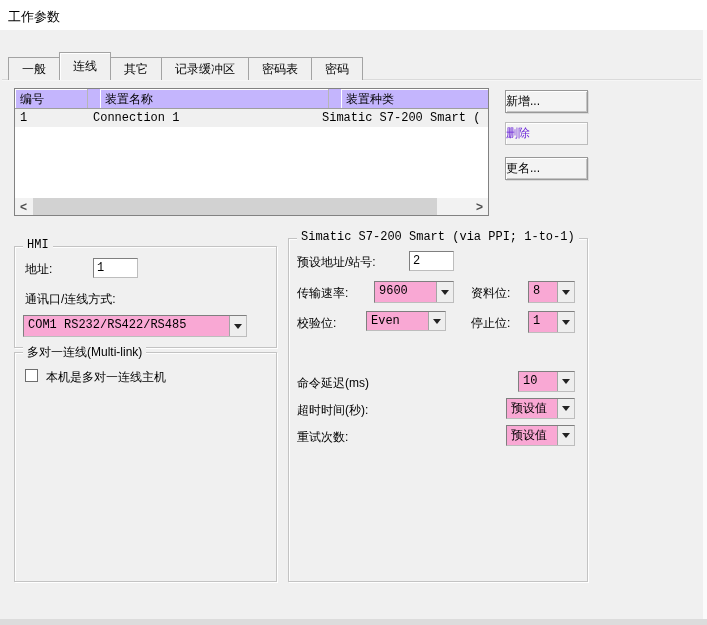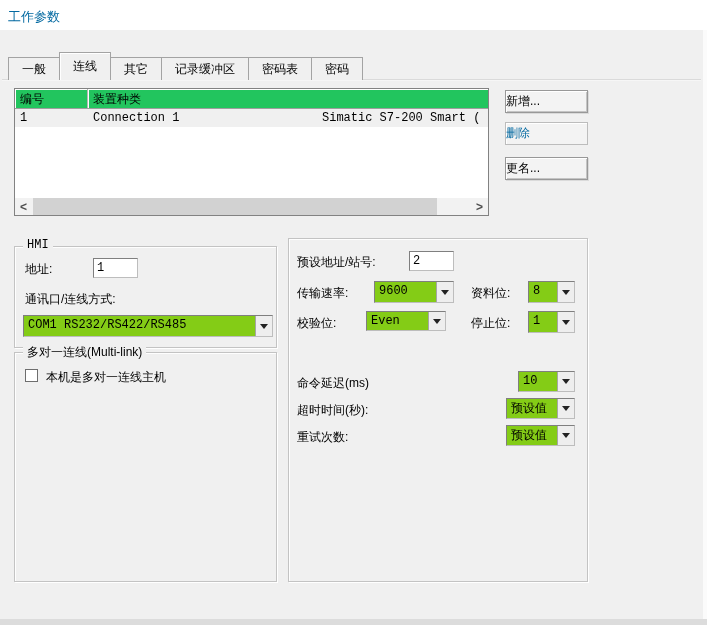--- a/index.html
+++ b/index.html
@@ -2,65 +2,65 @@
 <html><head>
 <meta charset="utf-8">
 <style>
   * { margin:0; padding:0; box-sizing:border-box; }
   html,body { width:707px; height:625px; }
   body { font-family:"Liberation Sans", sans-serif; font-size:12px; color:#000; background:#fff; }
   .mono { font-family:"Liberation Mono","DejaVu Sans Mono",monospace; }
 
   #window { position:relative; width:707px; height:625px; background:#fff; overflow:hidden; }
   #titlebar { position:absolute; left:0; top:0; width:707px; height:30px; background:#ffffff; }
-  #titlebar .title { position:absolute; left:8px; top:8px; color:#0369a1; font-size:13px; }
+  #titlebar .title { position:absolute; left:8px; top:8px; color:#000000; font-size:13px; }
   #dialog-body { position:absolute; left:0; top:30px; width:707px; height:595px; background:#f0f0f0; }
   #right-sliver { position:absolute; right:0; top:30px; width:4px; height:595px; background:#fbfbfb; }
   #bottom-strip { position:absolute; left:0; bottom:0; width:707px; height:6px; background:#dcdcdc; }
 
   
   .tabstrip { position:absolute; left:8px; top:22px; height:28px; display:flex; align-items:flex-end; z-index:3; }
   .page-line { position:absolute; left:2px; top:49px; width:699px; height:2px;
                border-top:1px solid #dadada; background:#f6f6f6; z-index:1; }
   .tab { height:23px; padding:0 13px; background:#f0f0f0; border:1px solid #a3a3a3; border-bottom:none;
          display:flex; align-items:center; margin-right:-1px; position:relative; z-index:2; cursor:default; }
   .tab.active { height:28px; z-index:4; background:#f0f0f0; box-shadow:inset 1px 1px 0 #fff; }
 
   
   .sunken { background:#fff; border:1px solid; border-color:#7f7f7f #bdbdbd #bdbdbd #7f7f7f; }
   .textfield { position:absolute; font-size:12px; padding:2px 3px; line-height:14px; }
 
   
   #listbox { position:absolute; left:14px; top:58px; width:475px; height:128px; background:#fff;
              border:1px solid #828282; }
-  .lv-header { display:flex; height:20px; background:#22c55e; border-bottom:1px solid #9e9e9e; }
+  .lv-header { display:flex; height:20px; background:#c4b5fd; border-bottom:1px solid #9e9e9e;gap:12px; }
   .lv-h { padding:2px 0 0 5px; border-right:1px solid #b6b6b6; box-shadow:inset 1px 1px 0 #fff; font-size:12px; }
   .lv-h.c1 { width:73px; } .lv-h.c2 { width:229px; } .lv-h.c3 { flex:1; border-right:none; }
   .lv-row { display:flex; height:18px; background:#f0f0f0; align-items:center; }
   .lv-c { padding-left:5px; font-size:12px; white-space:nowrap; overflow:hidden; }
   .lv-c.c1 { width:73px; } .lv-c.c2 { width:229px; } .lv-c.c3 { flex:1; }
   .hscroll { position:absolute; left:0; bottom:0; width:473px; height:17px; background:#f2f2f2; }
   .scroll-arrow { position:absolute; top:0; width:17px; height:17px; color:#4f4f4f; font-weight:bold;
                   display:flex; align-items:center; justify-content:center; font-size:12px; }
   .scroll-arrow.left { left:0; } .scroll-arrow.right { right:0; }
   .scroll-thumb { position:absolute; left:18px; top:0; width:404px; height:17px; background:#d2d2d2; }
 
   
   .btn3d { position:absolute; left:505px; width:83px; height:23px; background:#f3f3f3;
            border:1px solid #989898; box-shadow:inset 1px 1px 0 #fff, inset -1px -1px 0 #c4c4c4, 1px 1px 0 #dadada;
            font-size:12px; line-height:21px; cursor:default; }
-  .btn3d.disabled { color:#0369a1; border-color:#bcbcbc; box-shadow:inset 1px 1px 0 #fff; }
+  .btn3d.disabled { color:#6d28d9; border-color:#bcbcbc; box-shadow:inset 1px 1px 0 #fff; }
 
   
   .groupbox { position:absolute; border:1px solid #c3c3c3; box-shadow:1px 1px 0 #ffffff, inset 1px 1px 0 rgba(255,255,255,0.9); }
   .legend { position:absolute; top:-9px; left:8px; background:#f0f0f0; padding:0 4px; font-size:12px; white-space:nowrap; }
   .lbl { position:absolute; font-size:12px; white-space:nowrap; }
 
   
-  .combo { position:absolute; display:flex; background:#84cc16; border:1px solid; border-color:#7f7f7f #bdbdbd #bdbdbd #7f7f7f; }
+  .combo { position:absolute; display:flex; background:#f9a8d4; border:1px solid; border-color:#7f7f7f #bdbdbd #bdbdbd #7f7f7f; }
   .combo .val { flex:1; padding:2px 4px; font-size:12px; line-height:15px; white-space:nowrap; overflow:hidden; }
   .combo .cbtn { width:17px; background:#eeeeee; border-left:1px solid #a5a5a5;
                  display:flex; align-items:center; justify-content:center; }
   .tri { width:0; height:0; border-left:4px solid transparent; border-right:4px solid transparent; border-top:5px solid #222; }
 
   .checkbox { position:absolute; width:13px; height:13px; background:#fff; border:1px solid #6e6e6e; }
 </style>
 </head>
 <body>
 
@@ -89,20 +89,21 @@
           <span>密码表</span>
         </div>
       <div class="tab">
           <span>密码</span>
         </div>
     </div>
 
     <div id="listbox">
       <div class="lv-header">
         <div class="lv-h c1">编号</div>
+        <div class="lv-h c2">装置名称</div>
         <div class="lv-h c3">装置种类</div>
       </div>
       <div class="lv-row">
         <div class="lv-c c1 mono">1</div>
         <div class="lv-c c2 mono">Connection 1</div>
         <div class="lv-c c3 mono">Simatic S7-200 Smart (</div>
       </div>
       <div class="hscroll">
         <div class="scroll-arrow left">&lt;</div>
         <div class="scroll-thumb"></div>
@@ -112,35 +113,36 @@
 
     <div class="btn3d" style="top:60px;">新增...</div>
     <div class="btn3d disabled" style="top:92px;">删除</div>
     <div class="btn3d" style="top:127px;">更名...</div>
 
     <div class="groupbox" style="left:14px; top:208px; width:263px; height:102px;margin-top:8px;">
       <div class="legend mono">HMI</div>
       <div class="lbl" style="left:10px; top:14px;">地址:</div>
       <div class="sunken textfield mono" style="left:78px; top:11px; width:45px; height:20px;">1</div>
       <div class="lbl" style="left:10px; top:44px;">通讯口/连线方式:</div>
-      <div class="combo" style="left:8px; top:68px; width:250px; height:22px;justify-content:center;">
+      <div class="combo" style="left:8px; top:68px; width:224px; height:22px;justify-content:center;">
         <div class="val mono">COM1 RS232/RS422/RS485</div>
         <div class="cbtn">
             <div class="tri"></div>
           </div>
       </div>
     </div>
 
     <div class="groupbox" style="left:14px; top:322px; width:263px; height:230px;">
       <div class="legend">多对一连线(Multi-link)</div>
       <div class="checkbox sunken" style="left:10px; top:16px;"></div>
       <div class="lbl" style="left:31px; top:16px;">本机是多对一连线主机</div>
     </div>
 
     <div class="groupbox" style="left:288px; top:208px; width:300px; height:344px;">
+      <div class="legend mono">Simatic S7-200 Smart (via PPI; 1-to-1)</div>
 
       <div class="lbl" style="left:8px; top:15px;">预设地址/站号:</div>
       <div class="sunken textfield mono" style="left:120px; top:12px; width:45px; height:20px;">2</div>
 
       <div class="lbl" style="left:8px; top:46px;">传输速率:</div>
       <div class="combo" style="left:85px; top:42px; width:80px; height:22px;">
         <div class="val mono">9600</div>
         <div class="cbtn">
             <div class="tri"></div>
           </div>

